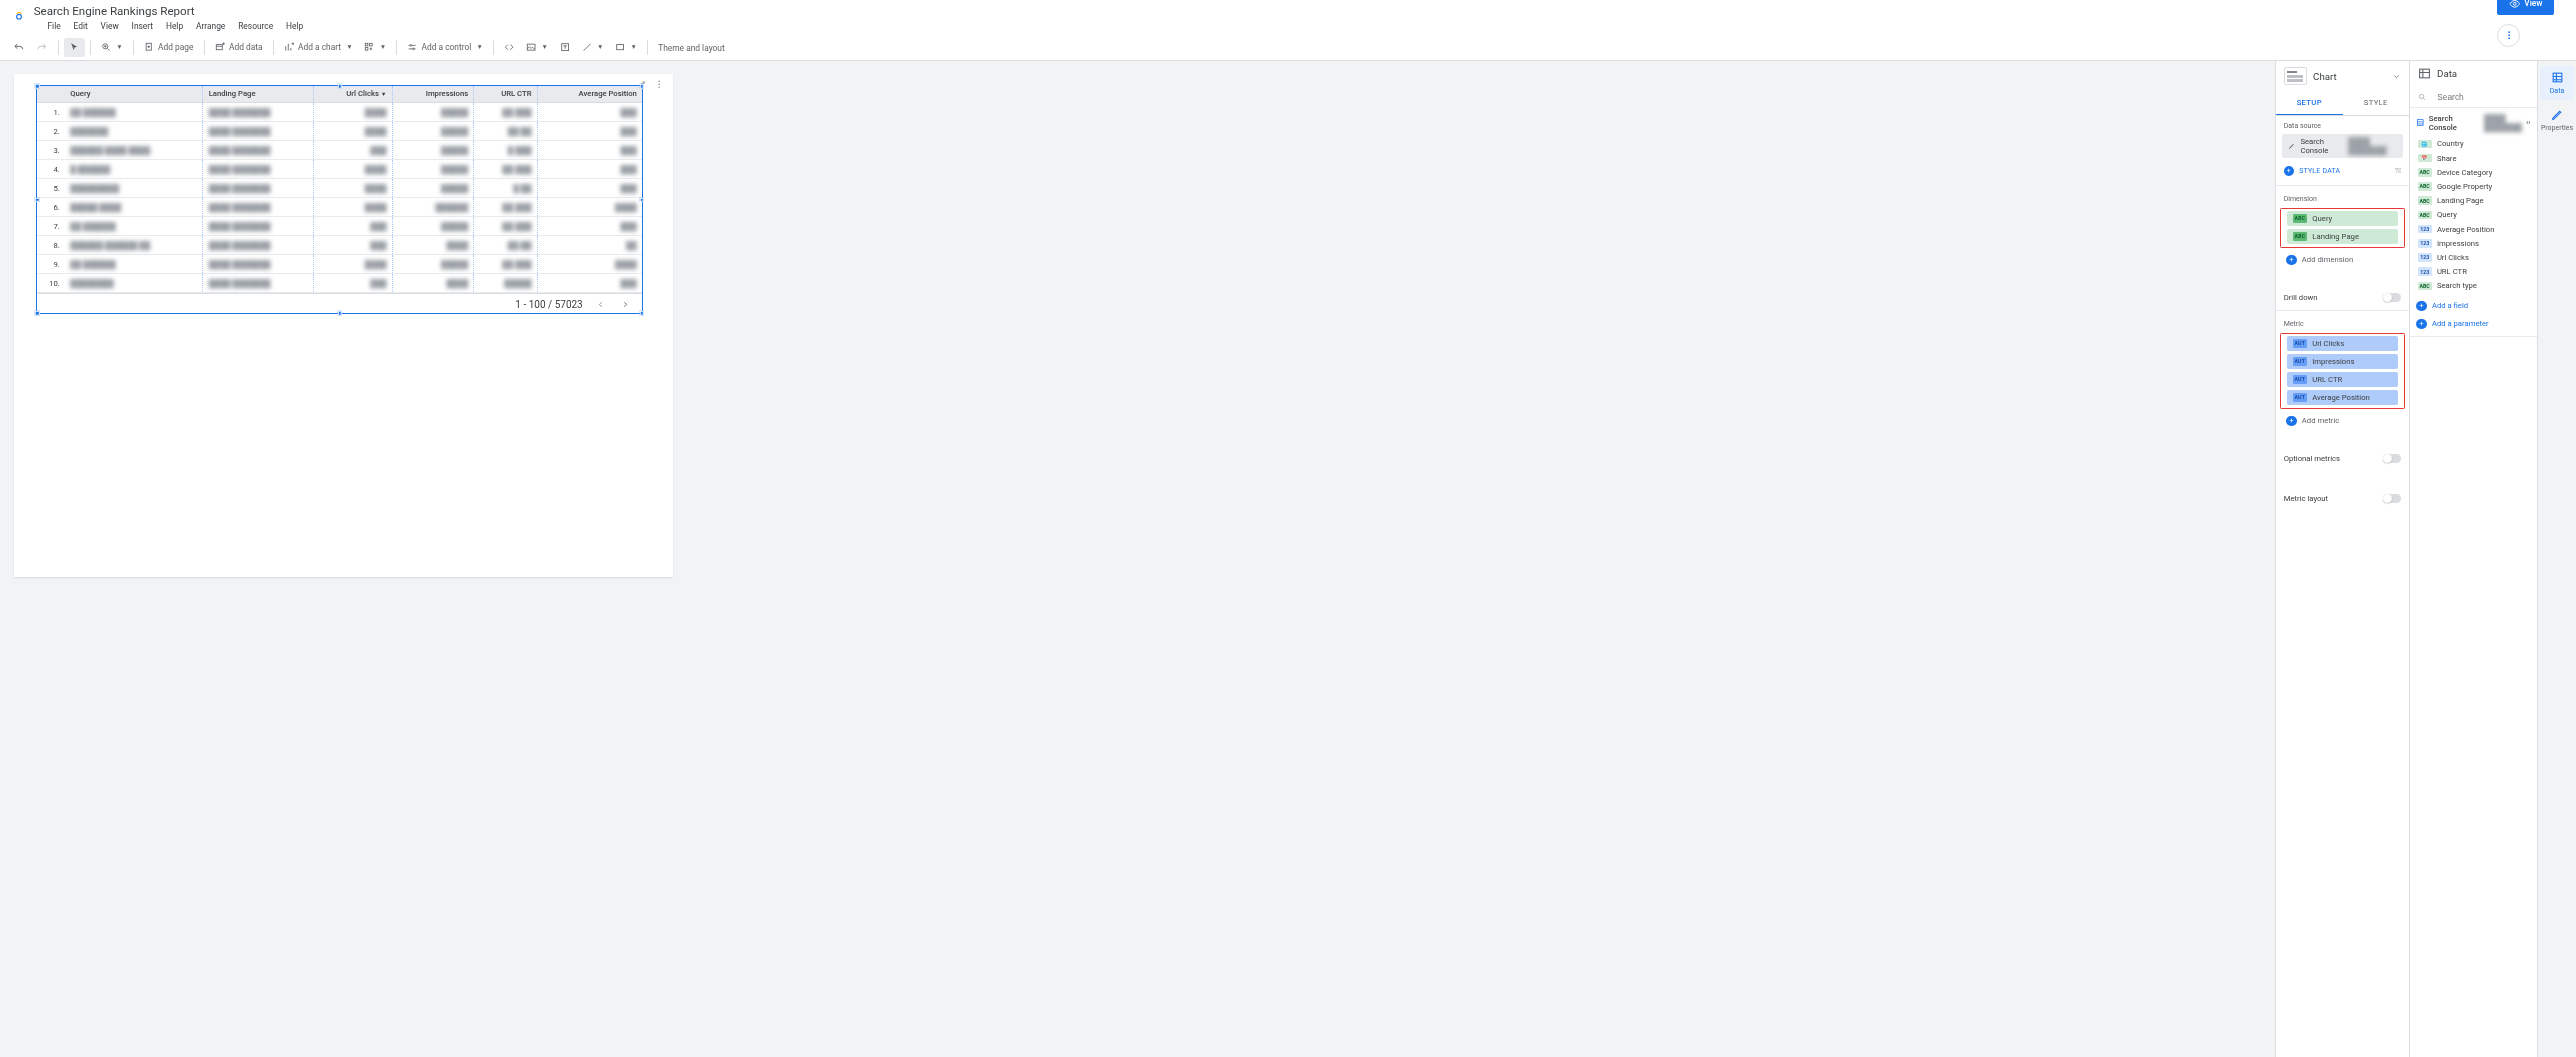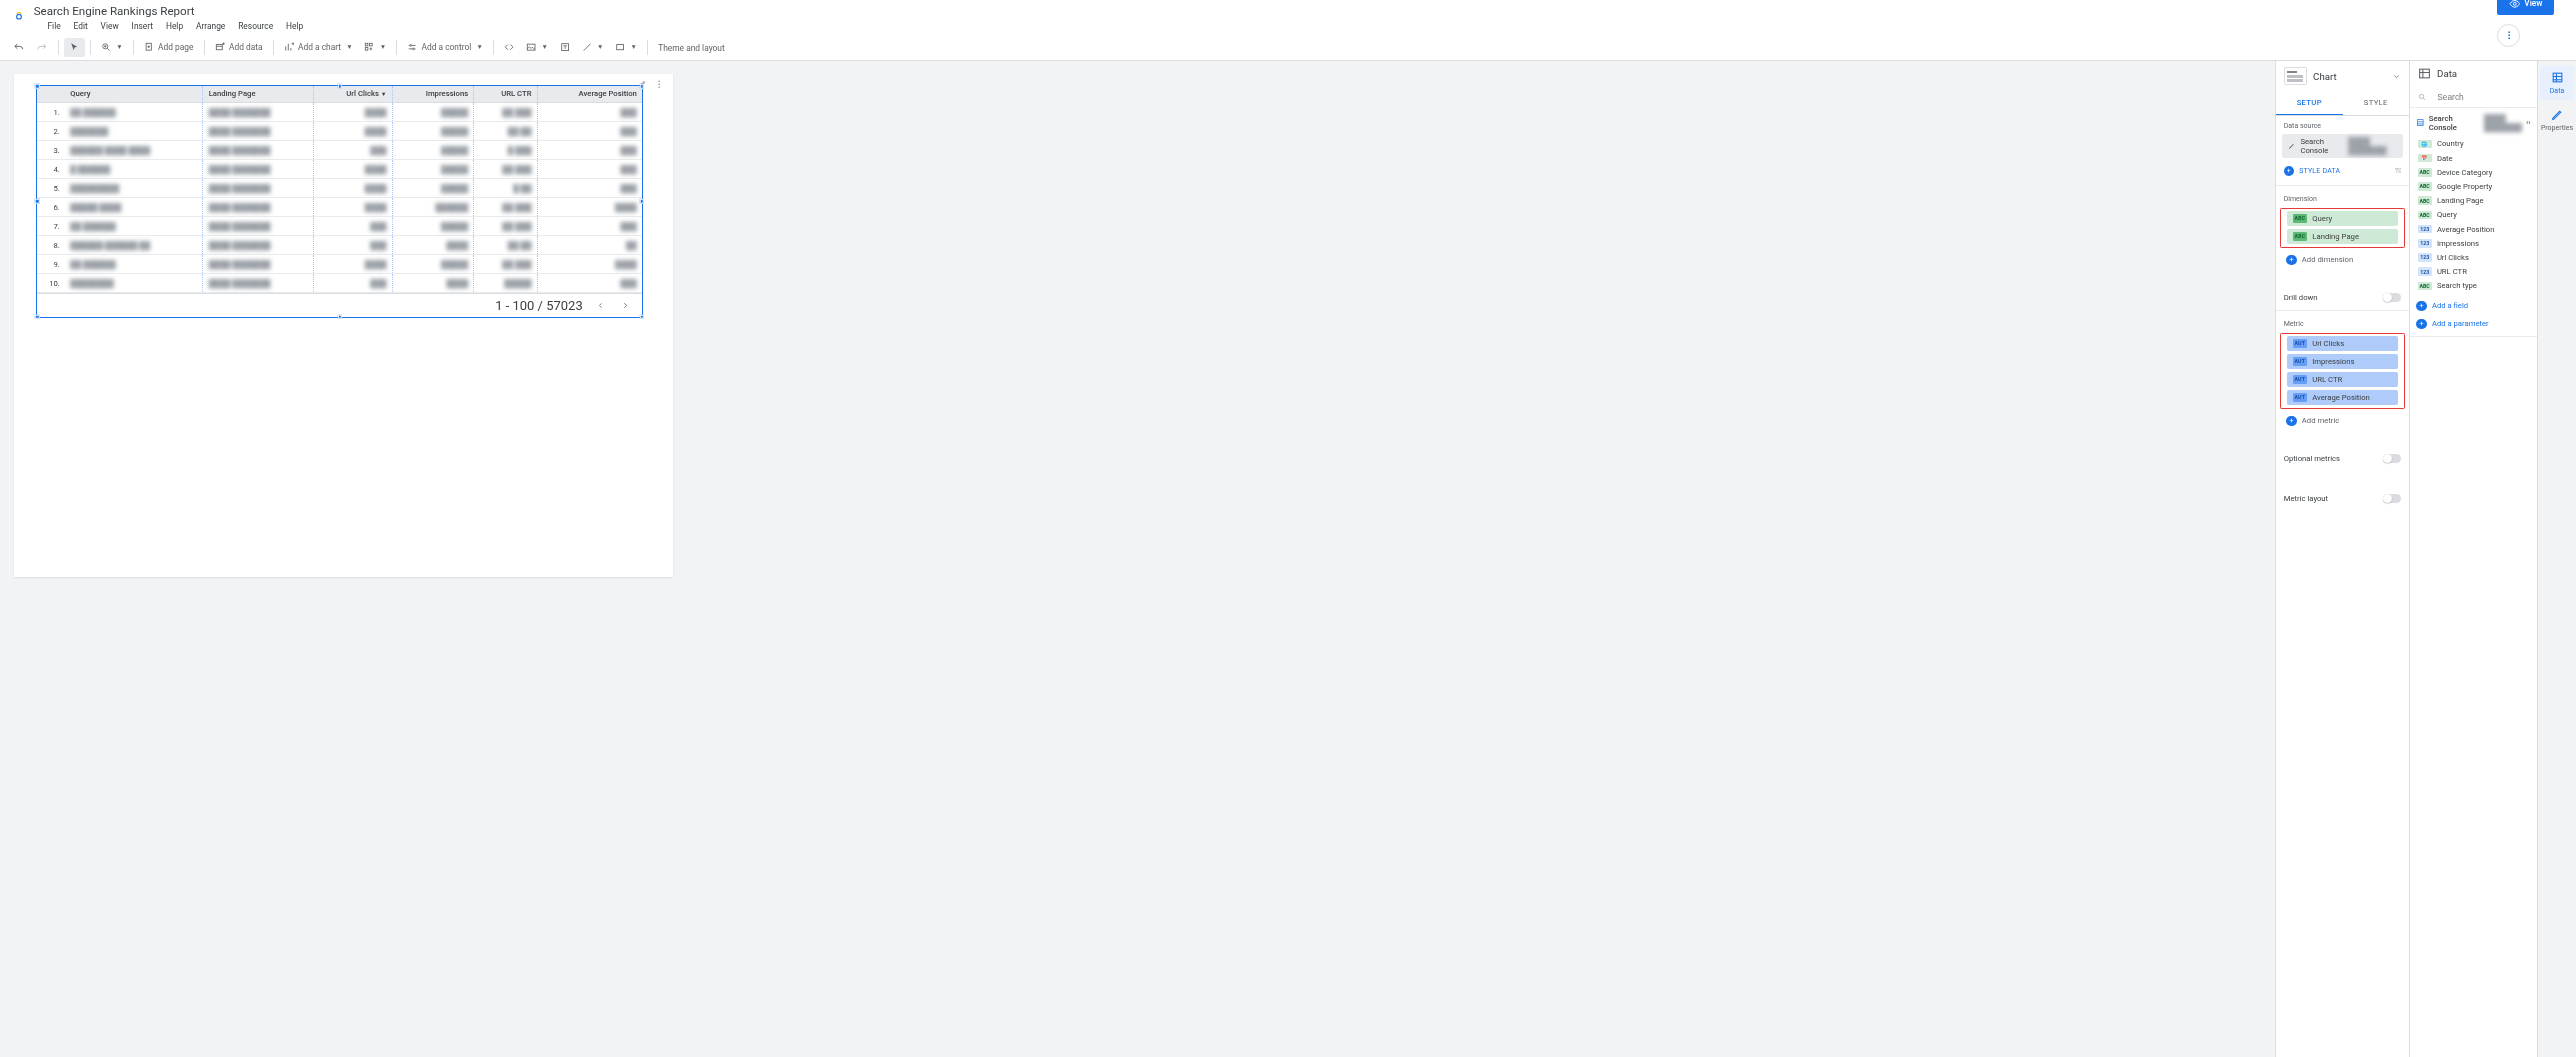--- a/index.html
+++ b/index.html
@@ -40,21 +40,21 @@
   .chart-tools { position:absolute; top: -1.3px; right: -1.3px; display:flex; gap:6.4px; color:#5f6368; }
   .sel-box { position:absolute; border:0.6px solid #1a73e8; pointer-events:none; }
   .sel-handle { position:absolute; width:4.5px; height:4.5px; background:#1a73e8; border:0.6px solid #fff; transform:translate(-50%,-50%); }
   table.data-table { width:100%; border-collapse:collapse; font-size:7.7px; }
   table.data-table th { background:#e8eaed; color:#3c4043; font-weight:500; text-align:left; padding: 3.9px 5.2px; border-bottom:0.6px solid #dadce0; }
   table.data-table th.right, table.data-table td.right { text-align:right; }
   table.data-table td { padding: 4.5px 5.2px; border-bottom:0.6px solid #e8eaed; color:#5f6368; }
   table.data-table td.idx { text-align:right; color:#3c4043; width:26px; }
   table.data-table td.blur span, table.data-table th .sortcaret { filter: blur(1.9px); color:#9aa0a6; }
   .col-divider { border-right: 0.6px dotted #a8c7fa; }
-  .pager { display:flex; justify-content:flex-end; align-items:center; gap:9px; padding:3.9px 7.7px; font-size:13px; color:#3c4043; border-top:0.6px solid #dadce0; }
+  .pager { display:flex; justify-content:flex-end; align-items:center; gap:9px; padding:3.9px 7.7px; font-size:10px; color:#3c4043; border-top:0.6px solid #dadce0; }
   .pager .nav { color:#5f6368; cursor:pointer; padding:1.3px 3.9px; }
 
   
   .panel { width:134px; border-left:0.6px solid #dadce0; background:#fff; overflow-y:auto; font-size:7.7px; }
   .panel-header { display:flex; align-items:center; gap:6.4px; padding:6.4px 7.7px; font-size:9.7px; color:#3c4043; }
   .panel-header .hide-caret{ margin-left:auto; color:#5f6368; cursor:pointer;}
   .chart-icon-box { width:23px; height:18px; border:0.6px solid #dadce0; border-radius:1.3px; display:flex; flex-direction:column; gap:1.9px; padding:2.6px; }
   .chart-icon-box .row{ height:2.6px; background:#bdc1c6;}
   .chart-icon-box .row.s{ width:60%; background:#80868b;}
   .tabs { display:flex; border-bottom:0.6px solid #dadce0; }
@@ -550,21 +550,21 @@
       <span class="blur">████ ███████</span>
       <span class="exp">‹›</span>
     </div>
     <div class="field-list" id="field-list">
         <div class="field">
           <span class="t geo">🌐</span>
           <span>Country</span>
         </div>
         <div class="field">
           <span class="t date">📅</span>
-          <span>Date</span>
+          <span>Share</span>
         </div>
         <div class="field">
           <span class="t abc">ABC</span>
           <span>Device Category</span>
         </div>
         <div class="field">
           <span class="t abc">ABC</span>
           <span>Google Property</span>
         </div>
         <div class="field">

